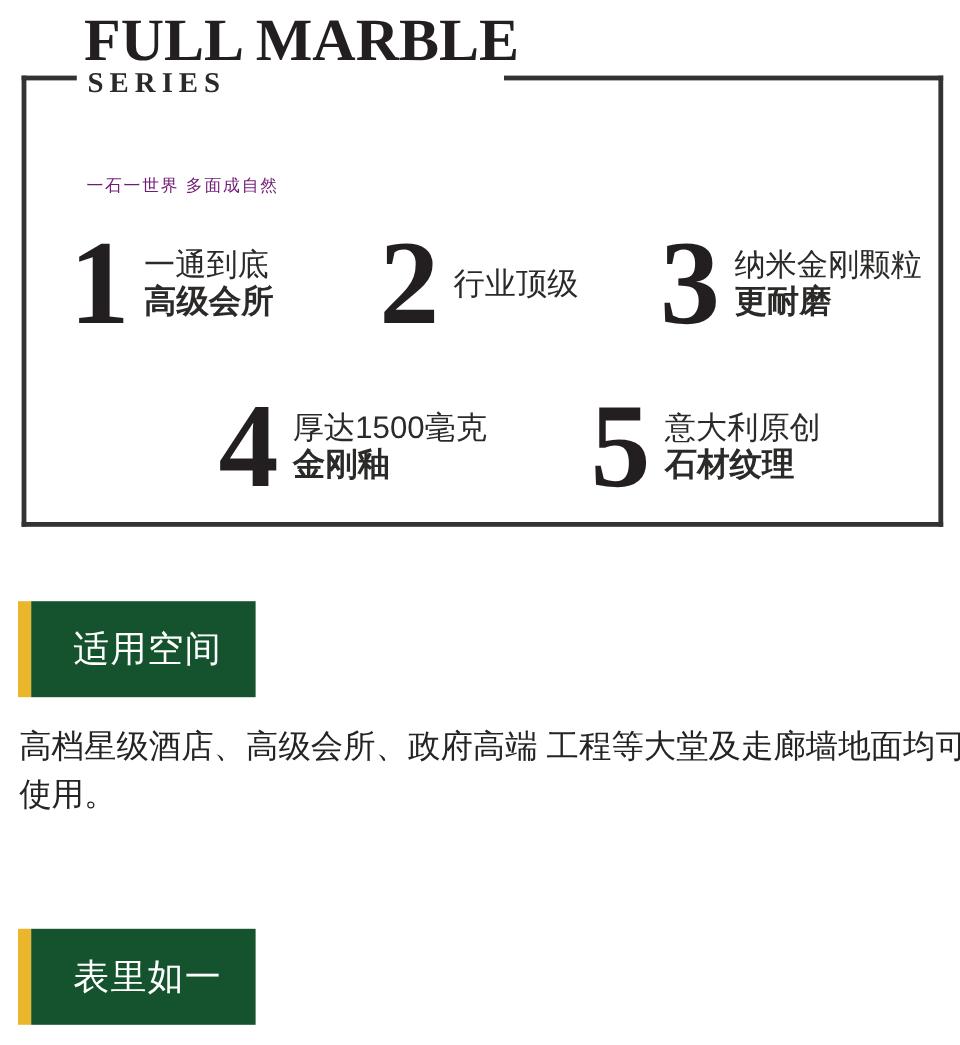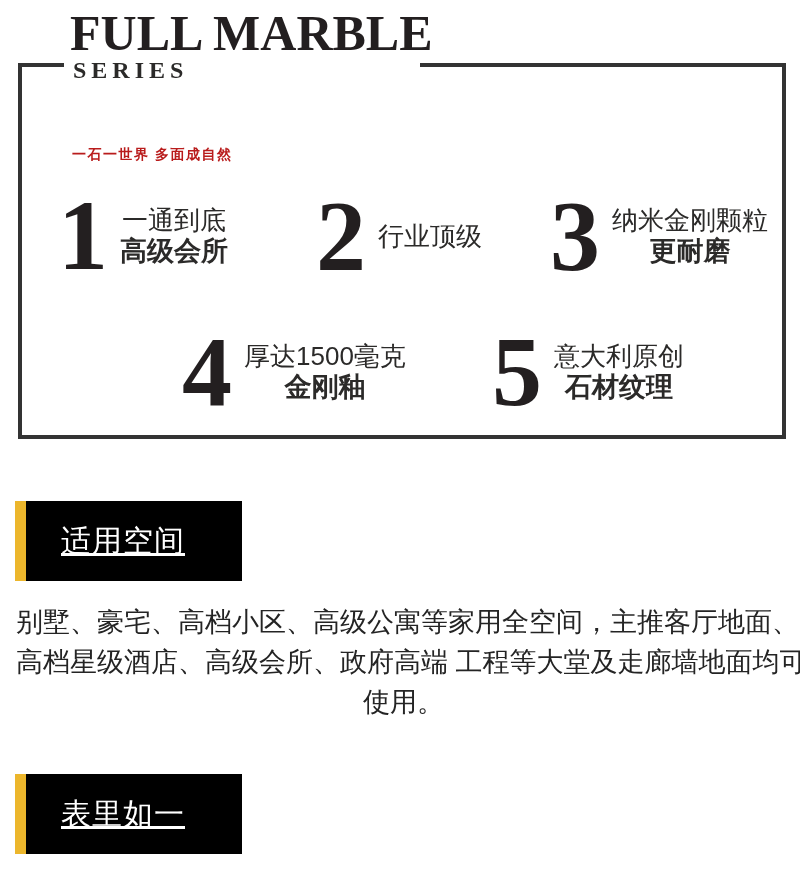--- a/index.html
+++ b/index.html
@@ -4,21 +4,20 @@
 <style>
   html, body { margin: 0; padding: 0; background: #ffffff; }
   .page {
     position: relative;
     width: 800px;
     height: 871px;
     background: #ffffff;
     overflow: hidden;
     font-family: "Liberation Sans", sans-serif;
     color: #2b2a29;
-    text-align: center;
   }
 
   
   .frame-line { position: absolute; background: #333333; }
   .frame-left   { left: 18px;  top: 63px;  width: 4px;   height: 376px; }
   .frame-right  { left: 782px; top: 63px;  width: 4px;   height: 376px; }
   .frame-top-l  { left: 18px;  top: 63px;  width: 46px;  height: 4px; }
   .frame-top-r  { left: 420px; top: 63px;  width: 366px; height: 4px; }
   .frame-bottom { left: 18px;  top: 435px; width: 768px; height: 4px; }
 
@@ -35,22 +34,22 @@
     font-weight: bold; font-size: 24px; line-height: 1.1;
     letter-spacing: 5px; color: #2b2a29;
   }
   .title-cn {
     position: absolute; left: 68px; top: 88px;
     font-weight: bold; font-size: 49px; line-height: 1.1;
     letter-spacing: 1px; color: #2b2a29; white-space: nowrap;
   }
   .tagline {
     position: absolute; left: 72px; top: 146px;
-    font-weight: bold; font-size: 14px; letter-spacing: 1.5px;
-    color: #b91c1c; white-space: nowrap;
+    font-weight: normal; font-size: 14px; letter-spacing: 1.5px;
+    color: #701a75; white-space: nowrap;
   }
 
   
   .feature { position: absolute; display: flex; align-items: center; gap: 12px; }
   .feature-num {
     font-family: "Liberation Serif", serif;
     font-weight: bold; font-size: 100px; line-height: 0.72;
     color: #231f20;
   }
   .feature-text { display: flex; flex-direction: column; justify-content: center; }
@@ -59,24 +58,24 @@
   .f1 { left: 58px;  top: 200px; }
   .f2 { left: 316px; top: 200px; }
   .f3 { left: 550px; top: 200px; }
   .f4 { left: 182px; top: 336px; }
   .f5 { left: 492px; top: 336px; }
 
   
   .badge { position: absolute; left: 15px; display: flex; height: 80px; }
   .badge-accent { width: 11px; background: #ecb62c; }
   .badge-box {
-    width: 216px; background: #000000; color: #ffffff;
+    width: 187px; background: #14532d; color: #ffffff;
     display: flex; align-items: center;
     padding-left: 35px; box-sizing: border-box;
-    font-size: 30px; letter-spacing: 1px; white-space: nowrap; text-decoration: underline;
+    font-size: 30px; letter-spacing: 1px; white-space: nowrap;
   }
   .badge-usage  { top: 501px; }
   .badge-effect { top: 774px; }
 
   
   .usage-paragraph {
     position: absolute; left: 16px; top: 602px; width: 775px;
     font-size: 27px; line-height: 40px; color: #242424;
     font-weight: normal;
   }
@@ -131,21 +130,20 @@
       <div class="feature-line2">石材纹理</div>
     </div>
   </div>
 
   <div class="badge badge-usage">
     <div class="badge-accent"></div>
     <div class="badge-box">适用空间</div>
   </div>
 
   <div class="usage-paragraph">
-    <div class="pline">别墅、豪宅、高档小区、高级公寓等家用全空间，主推客厅地面、</div>
     <div class="pline">高档星级酒店、高级会所、政府高端 工程等大堂及走廊墙地面均可</div>
     <div class="pline">使用。</div>
   </div>
 
   <div class="badge badge-effect">
     <div class="badge-accent"></div>
     <div class="badge-box">表里如一</div>
   </div>
 
 </div>

